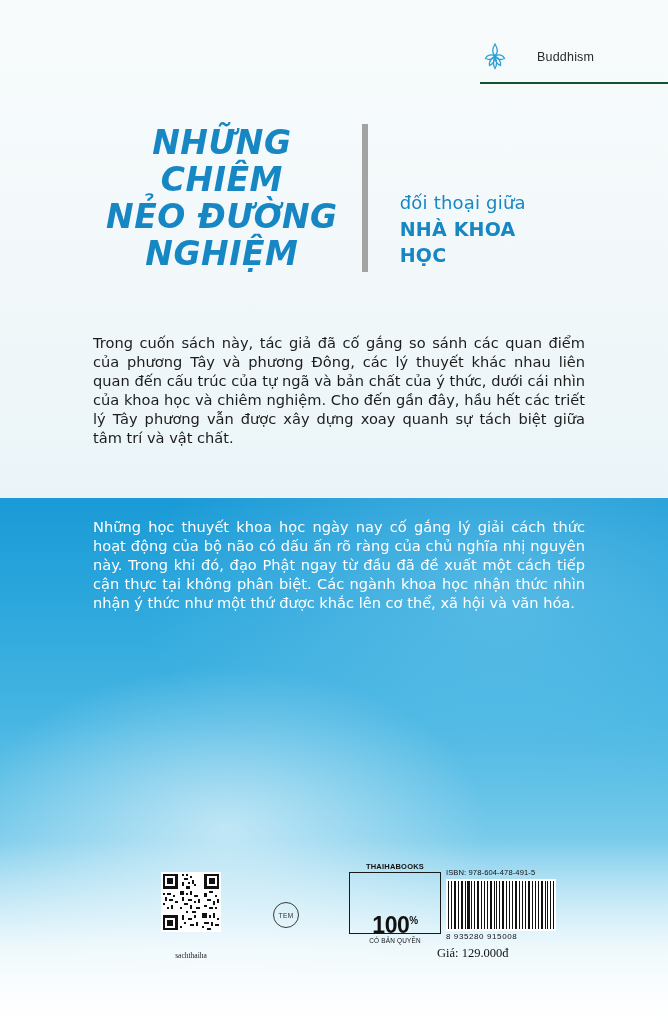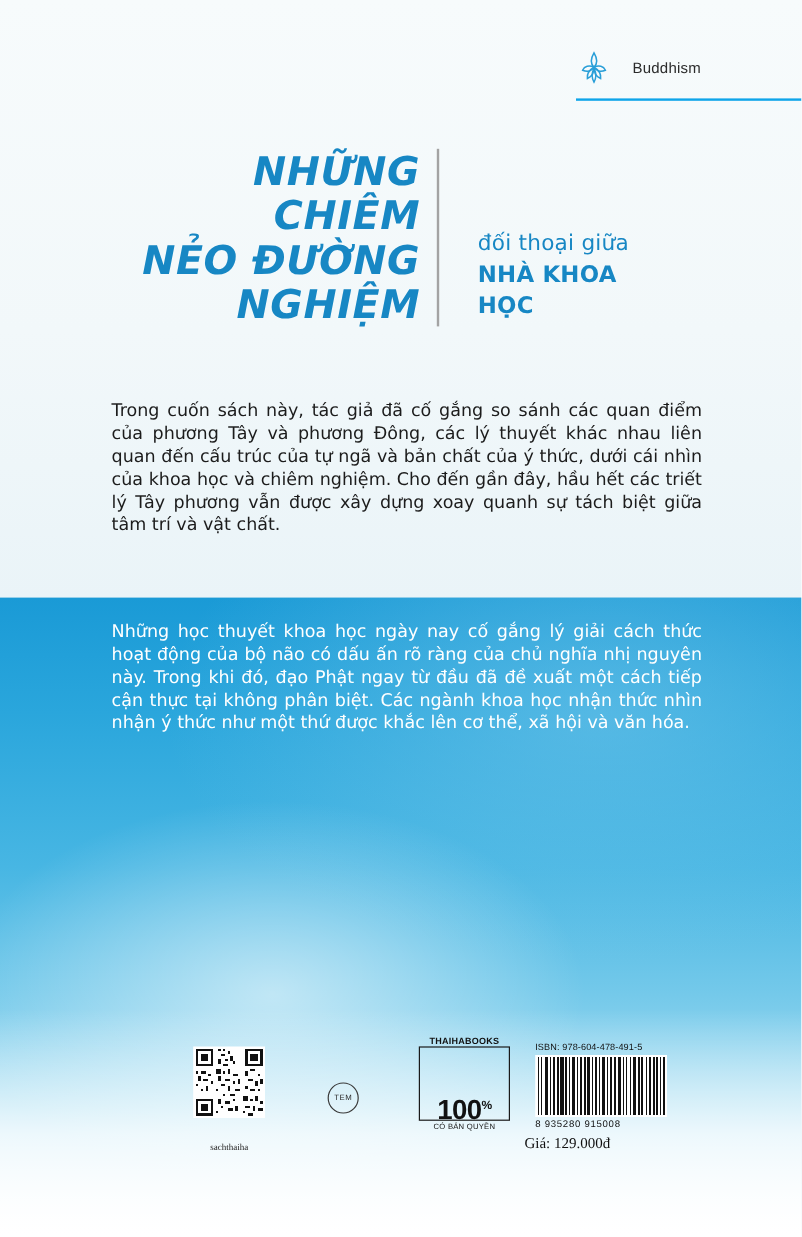--- a/index.html
+++ b/index.html
@@ -39,24 +39,24 @@
     width: 100%; height: 190px;
     background: linear-gradient(180deg, rgba(255,255,255,0) 0%, rgba(255,255,255,0.75) 55%, #ffffff 100%);
   }
 
   
   .imprint {
     position: absolute;
     right: 0; top: 40px;
     width: 188px;
     padding-bottom: 8px;
-    border-bottom: 2px solid #0ea5e9;
+    border-bottom: 2px solid #14532d;
     display: flex;
     align-items: center;
-    gap: 17px;
+    gap: 27px;
   }
   .imprint-mark {
     width: 30px; height: 34px;
     display: block;
   }
   .imprint-label {
     font-size: 12.5px;
     color: #2b2b2b;
     letter-spacing: .2px;
     font-family: "Liberation Sans", sans-serif;
@@ -65,23 +65,23 @@
   
   .title-wrap {
     position: absolute;
     left: 96px; top: 124px;
     width: 470px;
     display: flex;
     align-items: flex-start;
   }
   .title-main {
     width: 256px;
-    text-align: right;
+    text-align: center;
     padding-right: 14px;
-    border-right: 2px solid #a3a3a3;
+    border-right: 6px solid #a3a3a3;
   }
   .title-main .line {
     display: block;
     font-family: "DejaVu Sans", sans-serif;
     font-weight: bold;
     font-style: italic;
     font-size: 33px;
     line-height: 37px;
     letter-spacing: .5px;
     color: #1787c4;
@@ -148,21 +148,21 @@
     align-items: center;
     justify-content: center;
     font-size: 6.5px;
     letter-spacing: .4px;
     color: #2a2a2a;
     font-family: "Liberation Sans", sans-serif;
   }
   .copyright-badge {
     position: absolute;
     left: 349px; top: 872px;
-    width: 76px; height: 62px;
+    width: 92px; height: 62px;
     border: 1.6px solid #1a1a1a;
     box-sizing: border-box;
     display: flex;
     flex-direction: column;
     align-items: center;
     justify-content: center;
     background: transparent;
     font-family: "Liberation Sans", sans-serif;
   }
   .cb-top {

